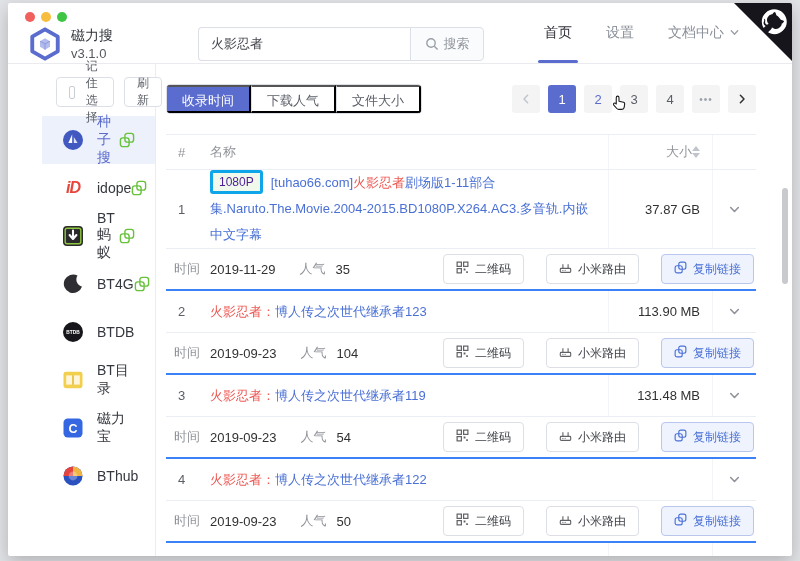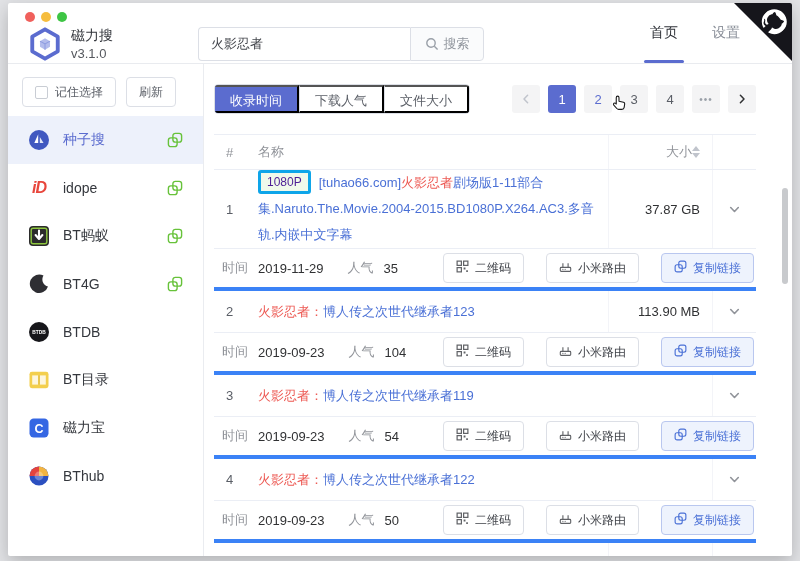--- a/index.html
+++ b/index.html
@@ -32,21 +32,21 @@
   .nav-item.active { color:#2f3238; }
   .nav-item.active::after { content:""; position:absolute; left:-6px; right:-6px; bottom:0; height:3px;
                             background:#5b6ccf; border-radius:2px; }
 
   .gh-corner { position:absolute; top:0; right:0; width:0; height:0;
                border-top:58px solid #15151b; border-left:58px solid transparent; cursor:pointer; }
   .gh-cat { position:absolute; top:6px; right:5px; width:25px; height:25px; transform:rotate(45deg); }
 
   
   .bodyrow { display:flex; height:492px; }
-  .sidebar { width:196px; border-right:1px solid #eaecf0; flex:none; }
+  .sidebar { width:148px; border-right:1px solid #eaecf0; flex:none;padding-left:34px; }
   .side-actions { display:flex; gap:10px; padding:13px 14px 9px; }
   .side-btn { height:30px; border:1px solid #dcdfe6; border-radius:4px; background:#fff; color:#5a5e66;
               font-size:12px; display:flex; align-items:center; gap:7px; padding:0 12px; cursor:pointer; }
   .cbox { width:13px; height:13px; border:1px solid #c9cdd4; border-radius:2px; background:#fff; }
 
   .src-item { height:48px; display:flex; align-items:center; padding:0 20px; cursor:pointer; }
   .src-item.active { background:#edf1fb; }
   .src-item.active .src-label { color:#5b6ccf; }
   .src-icon { width:22px; height:22px; flex:none; display:flex; align-items:center; justify-content:center; }
   .src-icon svg { width:22px; height:22px; }
@@ -86,21 +86,21 @@
   .r-title { display:flex; align-items:center; min-height:42px; border-bottom:1px solid #ebeef5; font-size:13px; }
   .r-title .col-size { display:flex; align-items:center; justify-content:flex-end; color:#303133; }
   .r-title .col-idx { color:#5a5e66; }
   .title-text { line-height:26px; cursor:pointer; }
   .seg-norm { color:#4a70d6; }
   .seg-hl { color:#ed5a54; }
   .tag { display:inline-block; background:#f0f9eb; border:3px solid #0ea5e9; color:#4c1d95; font-size:12px;
          line-height:18px; padding:0 6px; border-radius:3px; margin-right:8px; transform:translateY(-1px); }
   .exp-btn { background:none; border:none; cursor:pointer; display:flex; align-items:center; }
 
-  .r-meta { display:flex; align-items:center; height:42px; border-bottom:4px solid #3b82f6; padding:0 2px 0 8px; }
+  .r-meta { display:flex; align-items:center; height:42px; border-bottom:2px solid #3b82f6; padding:0 2px 0 8px; }
   .m-label { color:#909399; font-size:13px; }
   .m-val { color:#303133; font-size:13px; margin:0 24px 0 10px; }
   .m-val:last-of-type { margin-right:0; }
   .m-actions { margin-left:auto; display:flex; gap:22px; }
   .act-btn { height:30px; padding:0 12px; border:1px solid #dcdfe6; border-radius:4px; background:#fff;
              color:#3c3f45; font-size:12px; display:flex; align-items:center; gap:6px; cursor:pointer; }
   .act-btn.copy { background:#eef3fd; border-color:#b9c7ef; color:#4a70d6; }
 
   .scroll-thumb { position:absolute; right:4px; top:124px; width:6px; height:96px; border-radius:3px; background:#c8cacd; cursor:pointer; }
   .cursor { position:absolute; left:600px; top:88px; width:22px; height:22px; z-index:20; pointer-events:none; }
@@ -139,20 +139,26 @@
         <span>搜索</span>
       </button>
     </div>
 
     <nav class="topnav" id="topnav">
         <div class="nav-item active">
           <span class="nav-label">首页</span>
         </div>
         <div class="nav-item">
           <span class="nav-label">设置</span>
+        </div>
+        <div class="nav-item">
+          <span class="nav-label">文档中心</span>
+          <span><svg width="11" height="11" viewBox="0 0 12 12" fill="none" stroke="#9aa0a8" stroke-width="1.5" stroke-linecap="round" stroke-linejoin="round">
+              <path d="M2.5 4.2 L6 7.8 L9.5 4.2"></path>
+            </svg></span>
         </div>
       </nav>
 
     <div class="gh-corner"></div>
     <svg class="gh-cat" viewBox="0 0 24 24">
       <path fill="#ffffff" d="M12 .297c-6.63 0-12 5.373-12 12 0 5.303 3.438 9.8 8.205 11.385.6.113.82-.258.82-.577 0-.285-.01-1.04-.015-2.04-3.338.724-4.042-1.61-4.042-1.61-.546-1.387-1.333-1.757-1.333-1.757-1.087-.744.084-.729.084-.729 1.205.084 1.838 1.236 1.838 1.236 1.07 1.835 2.809 1.305 3.495.998.108-.776.417-1.305.76-1.605-2.665-.3-5.466-1.332-5.466-5.93 0-1.31.465-2.38 1.235-3.22-.135-.303-.54-1.523.105-3.176 0 0 1.005-.322 3.3 1.23.96-.267 1.98-.399 3-.405 1.02.006 2.04.138 3 .405 2.28-1.552 3.285-1.23 3.285-1.23.645 1.653.24 2.873.12 3.176.765.84 1.23 1.91 1.23 3.22 0 4.61-2.805 5.625-5.475 5.92.42.36.81 1.096.81 2.22 0 1.606-.015 2.896-.015 3.286 0 .315.21.69.825.57C20.565 22.092 24 17.592 24 12.297c0-6.627-5.373-12-12-12z"></path>
     </svg>
   </div>
 
   <div class="bodyrow">
@@ -387,20 +393,21 @@
                       <rect x="1.4" y="5.9" width="8.7" height="8.7" rx="2.4"></rect>
                       <rect x="5.9" y="1.4" width="8.7" height="8.7" rx="2.4"></rect>
                     </svg></span>
                   <span>复制链接</span>
                 </button>
               </div>
             </div>
             <div class="r-title">
               <div class="col-idx">3</div>
               <div class="col-name"><span class="title-text"><span class="seg-hl">火影忍者：</span><span class="seg-norm">博人传之次世代继承者119</span></span></div>
+              <div class="col-size">131.48 MB</div>
               <div class="col-exp">
                 <button class="exp-btn">
                   <svg width="13" height="13" viewBox="0 0 12 12" fill="none" stroke="#909399" stroke-width="1.5" stroke-linecap="round" stroke-linejoin="round">
                     <path d="M2.5 4.2 L6 7.8 L9.5 4.2"></path>
                   </svg>
                 </button>
               </div>
             </div>
             <div class="r-meta">
               <span class="m-label">时间</span>

